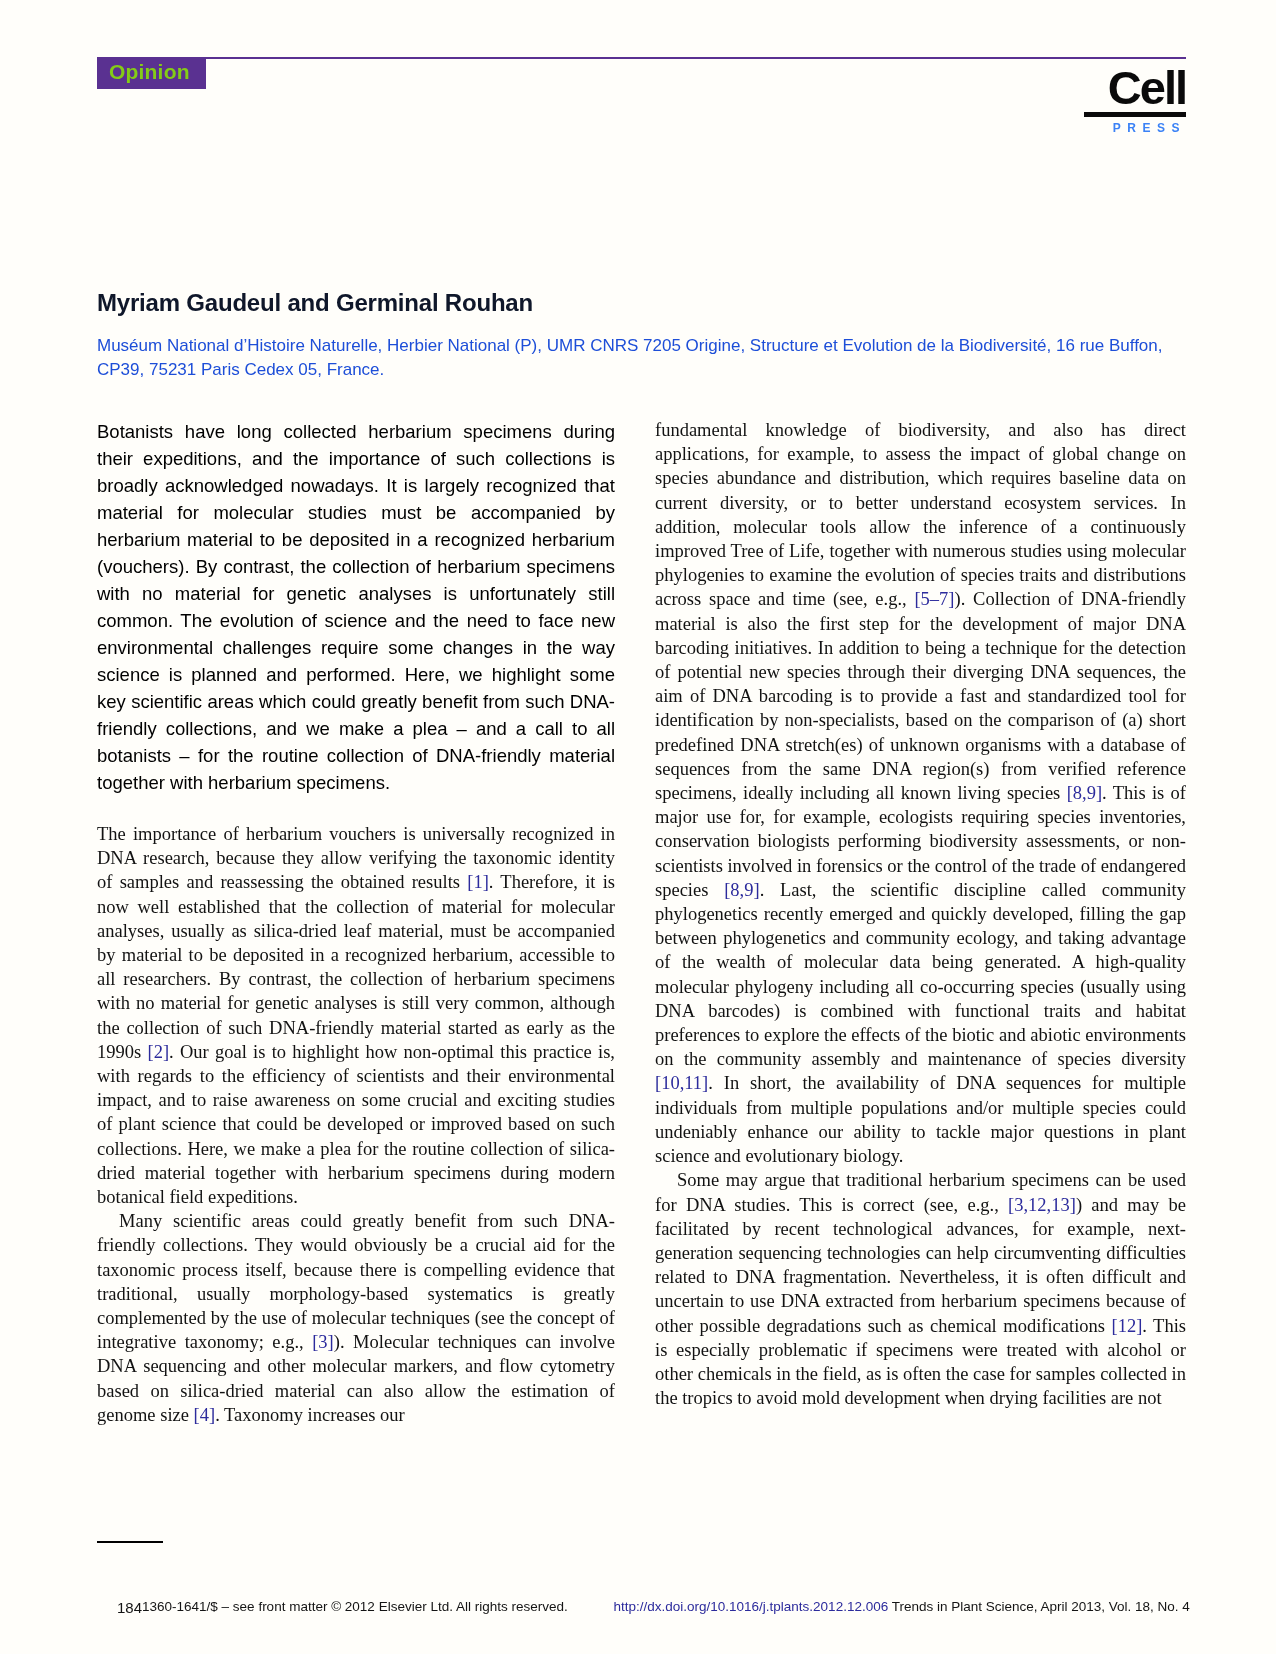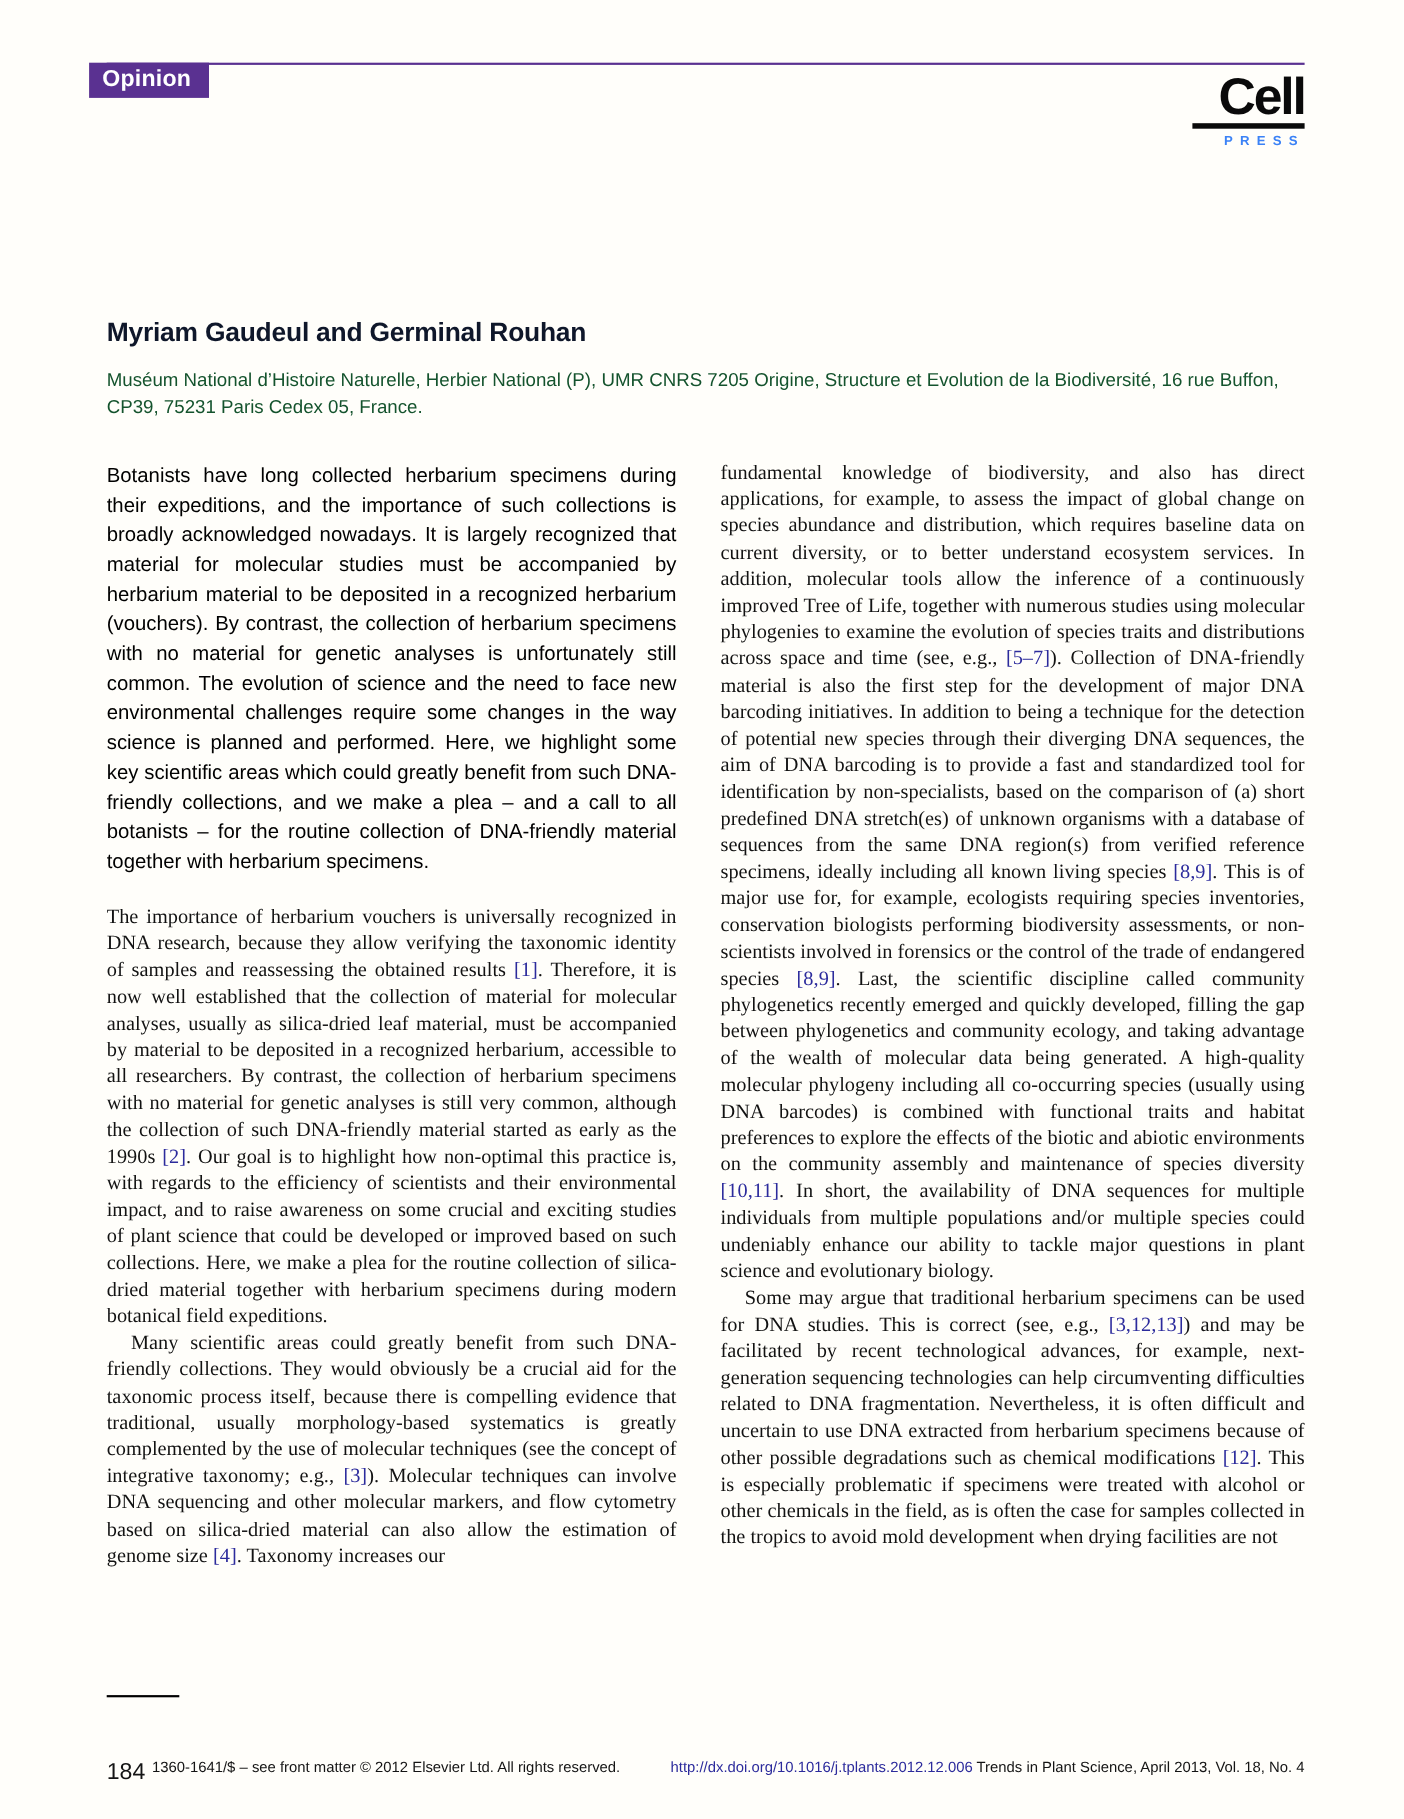--- a/index.html
+++ b/index.html
@@ -15,22 +15,22 @@
     background:#fffefa;
     overflow:hidden;
     font-family:"Liberation Sans",sans-serif;
     color:var(--ink);
   }
   .top-rule{
     position:absolute;left:97px;top:57px;width:1089px;height:2px;
     background:var(--purple);
   }
   .opinion-badge{
-    position:absolute;left:81px;top:57px;
-    background:var(--purple);color:#ffffff;
+    position:absolute;left:97px;top:57px;
+    background:var(--purple);color:#84cc16;
     font-size:21px;font-weight:bold;
     padding:3px 16px 5px 12px;
     letter-spacing:0.2px;
   }
   .cell-logo{
     position:absolute;top:66px;right:90px;text-align:right;width:102px;
   }
   .cell-word{
     font-weight:bold;font-size:47px;line-height:0.92;letter-spacing:-2px;
     color:#0a0a0a;font-family:"Liberation Sans",sans-serif;
@@ -44,21 +44,21 @@
     position:absolute;left:96px;top:138px;width:1090px;
     font-size:47px;line-height:60px;font-weight:bold;letter-spacing:-1px;
     color:#000;
   }
   .authors{
     position:absolute;left:97px;top:289px;
     font-size:24px;font-weight:bold;color:#0f172a;letter-spacing:-0.2px;
   }
   .affiliation{
     position:absolute;left:97px;top:334px;width:1086px;
-    font-size:17px;line-height:24px;color:#14532d;
+    font-size:17px;line-height:24px;color:#1d4ed8;
   }
   .columns{
     position:absolute;left:97px;top:418px;width:1089px;
     display:flex;gap:40px;
   }
   .col-left{width:518px;}
   .col-right{width:531px;}
   .abstract{
     font-family:"Liberation Sans",sans-serif;
     font-weight:normal;font-size:18.5px;line-height:27px;
@@ -79,21 +79,21 @@
   .footnote-text{
     font-family:"Liberation Serif",serif;font-size:15px;padding-left:22px;color:#111;
   }
   .footnote-label{font-style:italic;}
   .footnote-email{color:var(--cite);}
   .footer{
     position:absolute;left:97px;top:1599px;width:1089px;
     display:flex;align-items:flex-start;
     font-size:13.5px;color:#141414;
   }
-  .footer-page-number{width:133px;font-size:21px;}
+  .footer-page-number{width:133px;font-size:15px;margin-left:20px;}
   .footer-text{flex:1;white-space:nowrap;}
   .footer-link{color:var(--cite);padding-left:42px;}
 </style>
 </head>
 <body>
 
 <div class="page">
 
   <div class="top-rule"></div>
 

